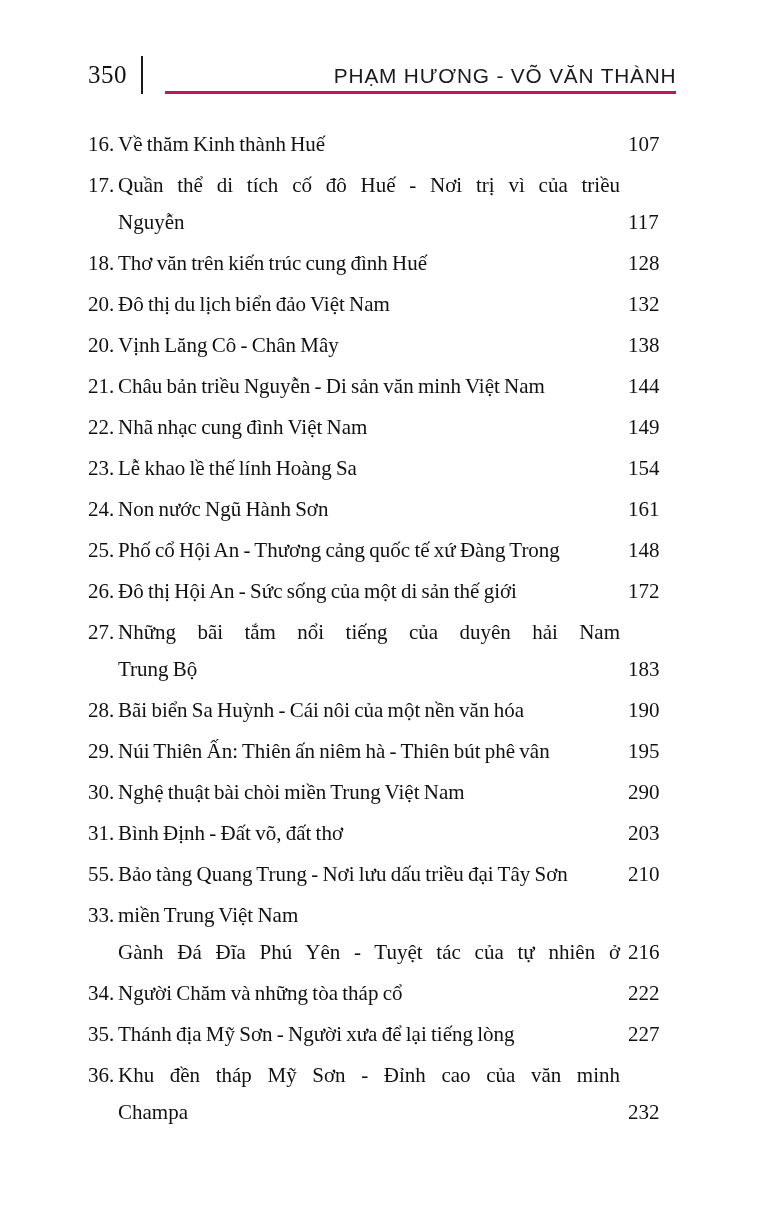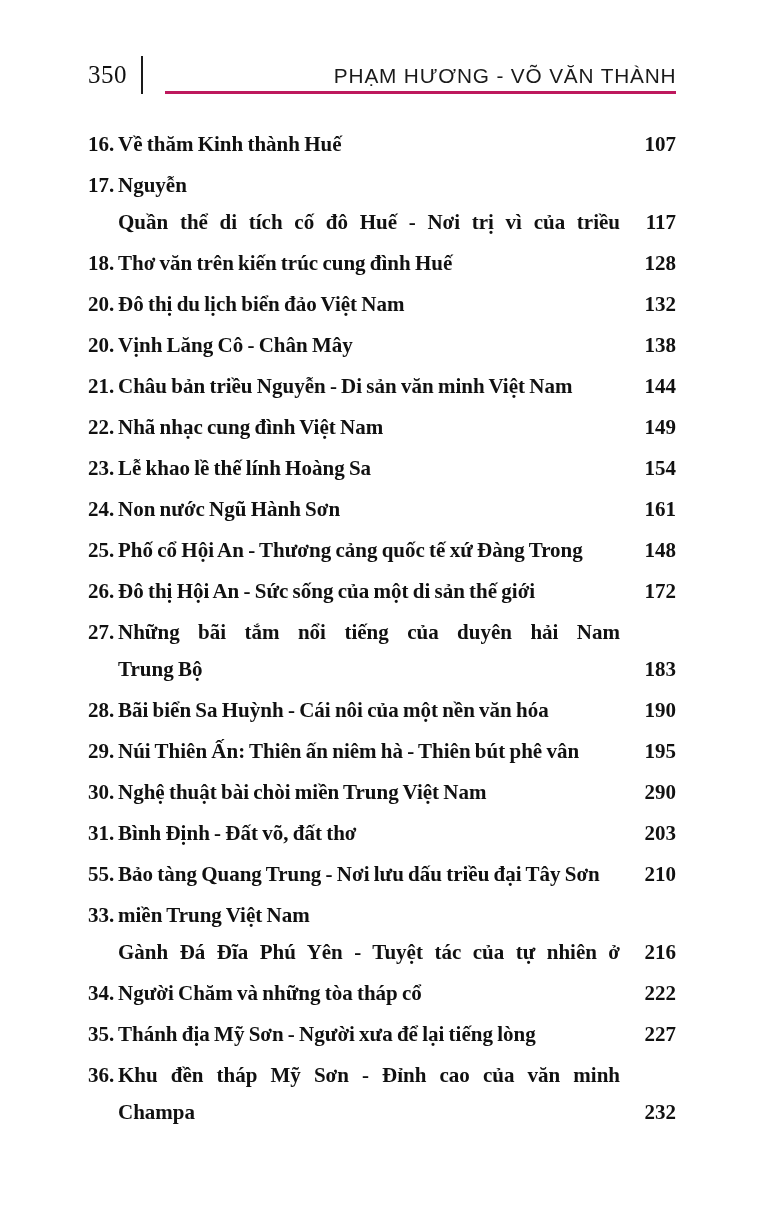--- a/index.html
+++ b/index.html
@@ -58,21 +58,20 @@
   
   .toc-list {
     margin-top: 32px;
     font-size: 21px;
     line-height: 37px;
   }
   .toc-row {
     display: flex;
     align-items: flex-start;
     margin-bottom: 4px;
-    font-weight: bold;
   }
   .toc-num {
     flex: 0 0 30px;
     white-space: nowrap;
   }
   .toc-title {
     flex: 1 1 auto;
     min-width: 0;
   }
   .toc-line {
@@ -81,21 +80,21 @@
   }
   .toc-line.just {
     white-space: normal;
     text-align: justify;
     text-align-last: justify;
     word-spacing: normal;
   }
   .toc-page {
     flex: 0 0 48px;
     margin-left: 8px;
-    text-align: right;
+    text-align: left;
     align-self: flex-end;
     white-space: nowrap;
   }
 </style>
 </head>
 <body>
 
 <div class="page">
 
   <div class="header">
@@ -111,22 +110,22 @@
       <span class="toc-num">16.</span>
       <span class="toc-title">
           <div class="toc-line">Về thăm Kinh thành Huế</div>
         </span>
       <span class="toc-page">107</span>
     </div>
 
     <div class="toc-row">
       <span class="toc-num">17.</span>
       <span class="toc-title">
+          <div class="toc-line just">Quần thể di tích cố đô Huế - Nơi trị vì của triều</div>
           <div class="toc-line">Nguyễn</div>
-          <div class="toc-line just">Quần thể di tích cố đô Huế - Nơi trị vì của triều</div>
         </span>
       <span class="toc-page">117</span>
     </div>
 
     <div class="toc-row">
       <span class="toc-num">18.</span>
       <span class="toc-title">
           <div class="toc-line">Thơ văn trên kiến trúc cung đình Huế</div>
         </span>
       <span class="toc-page">128</span>

